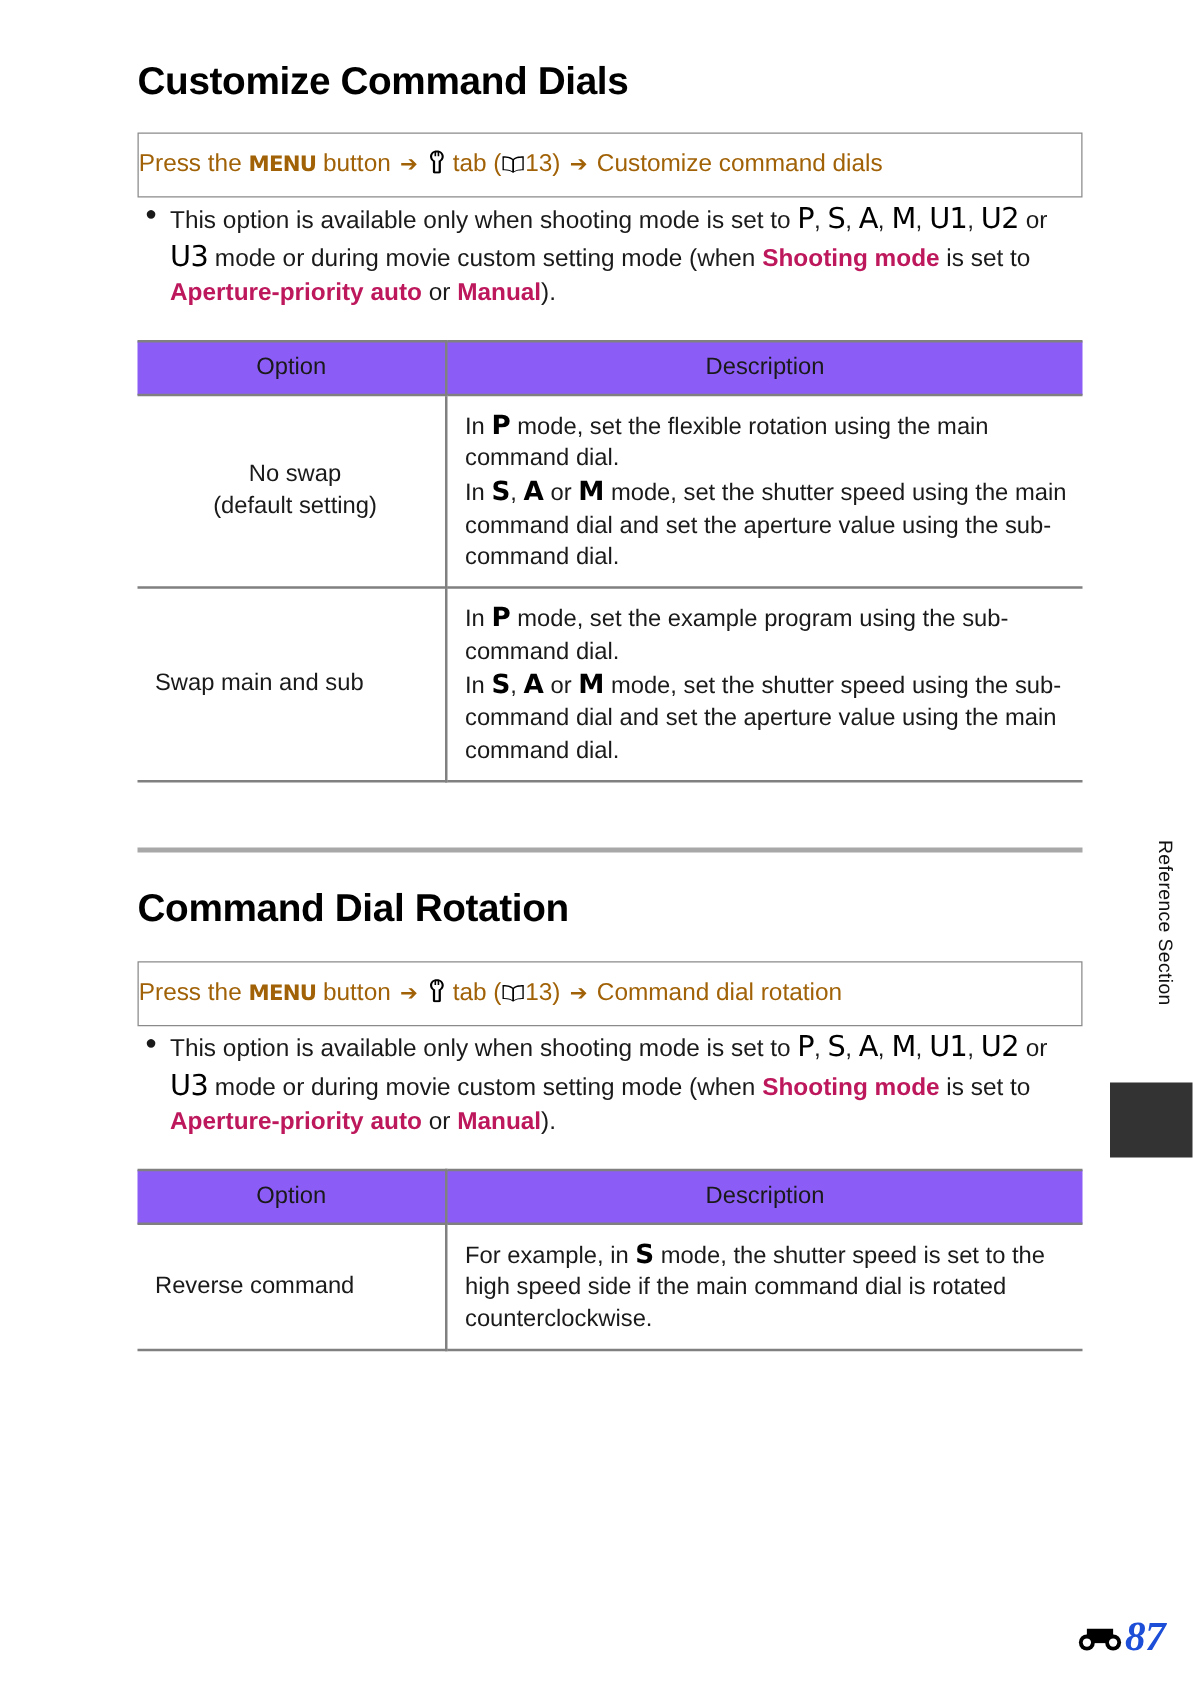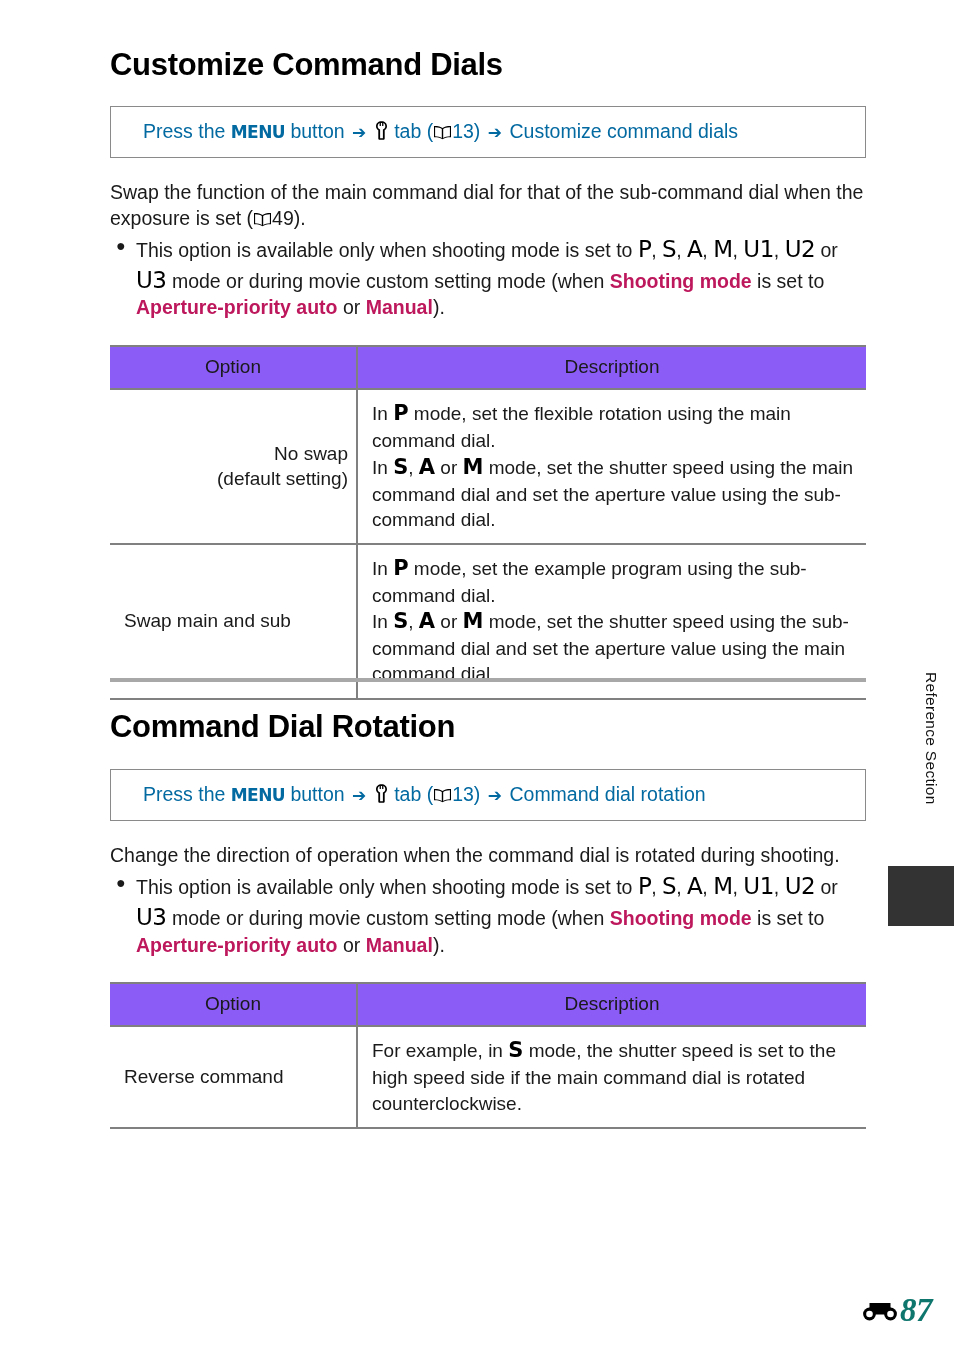--- a/index.html
+++ b/index.html
@@ -37,24 +37,24 @@
     margin: 0;
     padding: 0;
     line-height: 1.1;
     color: #000;
   }
 
   
   .path-box {
     border: 1.6px solid #8a8a8a;
     box-sizing: border-box;
-    padding: 13px 16px 14px 32px;
+    padding: 13px 16px 14px 0;
     font-size: 19.5px;
     line-height: 1.2;
-    color: #0369a1;
+    color: #a16207;
     white-space: nowrap;
   }
   .menu-word {
     font-family: "DejaVu Sans", sans-serif;
     font-weight: bold;
     font-size: 17px;
     letter-spacing: -0.6px;
   }
   .arrow {
     font-family: "DejaVu Sans", sans-serif;
@@ -197,21 +197,21 @@
     display: inline-block;
     width: 38px;
     height: 22px;
   }
   .page-num {
     font-family: "Liberation Serif", serif;
     font-style: italic;
     font-weight: bold;
     font-size: 33px;
     line-height: 1;
-    color: #0f766e;
+    color: #1d4ed8;
     letter-spacing: -0.5px;
   }
 </style>
 </head>
 <body>
 
 <div class="page">
 
   <div class="content" style="top:48px;">
 
@@ -230,27 +230,20 @@
       <span>tab</span>
       <span>(</span><span class="book-icon">
         <svg viewBox="0 0 19 15" width="19" height="15" aria-hidden="true">
           <path fill="#000" d="M9.5 3.1C7.8 1.6 5.4 1.0 1.0 1.0v11.2c4.4 0 6.8 0.6 8.5 2.1 1.7-1.5 4.1-2.1 8.5-2.1V1.0C13.6 1.0 11.2 1.6 9.5 3.1z M8.8 12.9C7.1 11.9 4.9 11.4 2.1 11.3V2.2c3.4 0.1 5.3 0.6 6.7 1.7V12.9z M16.9 11.3c-2.8 0.1-5.0 0.6-6.7 1.6V3.9c1.4-1.1 3.3-1.6 6.7-1.7V11.3z"></path>
         </svg>
       </span><span>13</span><span>)</span>
       <span class="arrow">➔</span>
       <span>Customize command dials</span>
     </div>
 
-    <p class="body-text" style="margin-top:22px;">
-      <span>Swap the function of the main command dial for that of the sub-command dial when the exposure is set (</span><span class="book-icon">
-        <svg viewBox="0 0 19 15" width="19" height="15" aria-hidden="true">
-          <path fill="#000" d="M9.5 3.1C7.8 1.6 5.4 1.0 1.0 1.0v11.2c4.4 0 6.8 0.6 8.5 2.1 1.7-1.5 4.1-2.1 8.5-2.1V1.0C13.6 1.0 11.2 1.6 9.5 3.1z M8.8 12.9C7.1 11.9 4.9 11.4 2.1 11.3V2.2c3.4 0.1 5.3 0.6 6.7 1.7V12.9z M16.9 11.3c-2.8 0.1-5.0 0.6-6.7 1.6V3.9c1.4-1.1 3.3-1.6 6.7-1.7V11.3z"></path>
-        </svg>
-      </span><span>49</span><span>).</span>
-    </p>
 
     <div class="bullet-row" style="margin-top:2px;">
       <div class="bullet-dot">●</div>
       <div class="bullet-body">
         <span>This option is available only when shooting mode is set to </span><span class="mode">P</span>, <span class="mode">S</span>, <span class="mode">A</span>, <span class="mode">M</span>, <span class="mode">U1</span>, <span class="mode">U2</span> or <span class="mode">U3</span><span> mode or during movie custom setting mode (when </span><b class="strong">Shooting mode</b><span> is set to </span><b class="strong">Aperture-priority auto</b><span> or </span><b class="strong">Manual</b><span>).</span>
       </div>
     </div>
 
     <table class="opt-table" style="margin-top:24px;">
       <colgroup>
@@ -258,21 +251,21 @@
           <col class="c2">
         </colgroup>
       <thead>
         <tr>
           <th class="h1">Option</th>
           <th>Description</th>
         </tr>
       </thead>
       <tbody>
         <tr>
-          <td class="opt" style="text-align:right;">
+          <td class="opt" style="text-align:center;">
             <div>No swap</div>
             <div>(default setting)</div>
           </td>
           <td class="desc">
             <div><span>In </span><span class="mode-sm">P</span><span> mode, set the flexible rotation using the main command dial.</span></div>
             <div><span>In </span><span class="mode-sm">S</span>, <span class="mode-sm">A</span> or <span class="mode-sm">M</span><span> mode, set the shutter speed using the main command dial and set the aperture value using the sub-command dial.</span></div>
           </td>
         </tr>
         <tr>
           <td class="opt" style="text-align:left;">
@@ -308,21 +301,20 @@
       <span>tab</span>
       <span>(</span><span class="book-icon">
         <svg viewBox="0 0 19 15" width="19" height="15" aria-hidden="true">
           <path fill="#000" d="M9.5 3.1C7.8 1.6 5.4 1.0 1.0 1.0v11.2c4.4 0 6.8 0.6 8.5 2.1 1.7-1.5 4.1-2.1 8.5-2.1V1.0C13.6 1.0 11.2 1.6 9.5 3.1z M8.8 12.9C7.1 11.9 4.9 11.4 2.1 11.3V2.2c3.4 0.1 5.3 0.6 6.7 1.7V12.9z M16.9 11.3c-2.8 0.1-5.0 0.6-6.7 1.6V3.9c1.4-1.1 3.3-1.6 6.7-1.7V11.3z"></path>
         </svg>
       </span><span>13</span><span>)</span>
       <span class="arrow">➔</span>
       <span>Command dial rotation</span>
     </div>
 
-    <p class="body-text" style="margin-top:22px;">Change the direction of operation when the command dial is rotated during shooting.</p>
 
     <div class="bullet-row" style="margin-top:2px;">
       <div class="bullet-dot">●</div>
       <div class="bullet-body">
         <span>This option is available only when shooting mode is set to </span><span class="mode">P</span>, <span class="mode">S</span>, <span class="mode">A</span>, <span class="mode">M</span>, <span class="mode">U1</span>, <span class="mode">U2</span> or <span class="mode">U3</span><span> mode or during movie custom setting mode (when </span><b class="strong">Shooting mode</b><span> is set to </span><b class="strong">Aperture-priority auto</b><span> or </span><b class="strong">Manual</b><span>).</span>
       </div>
     </div>
 
     <table class="opt-table" style="margin-top:24px;">
       <colgroup>

